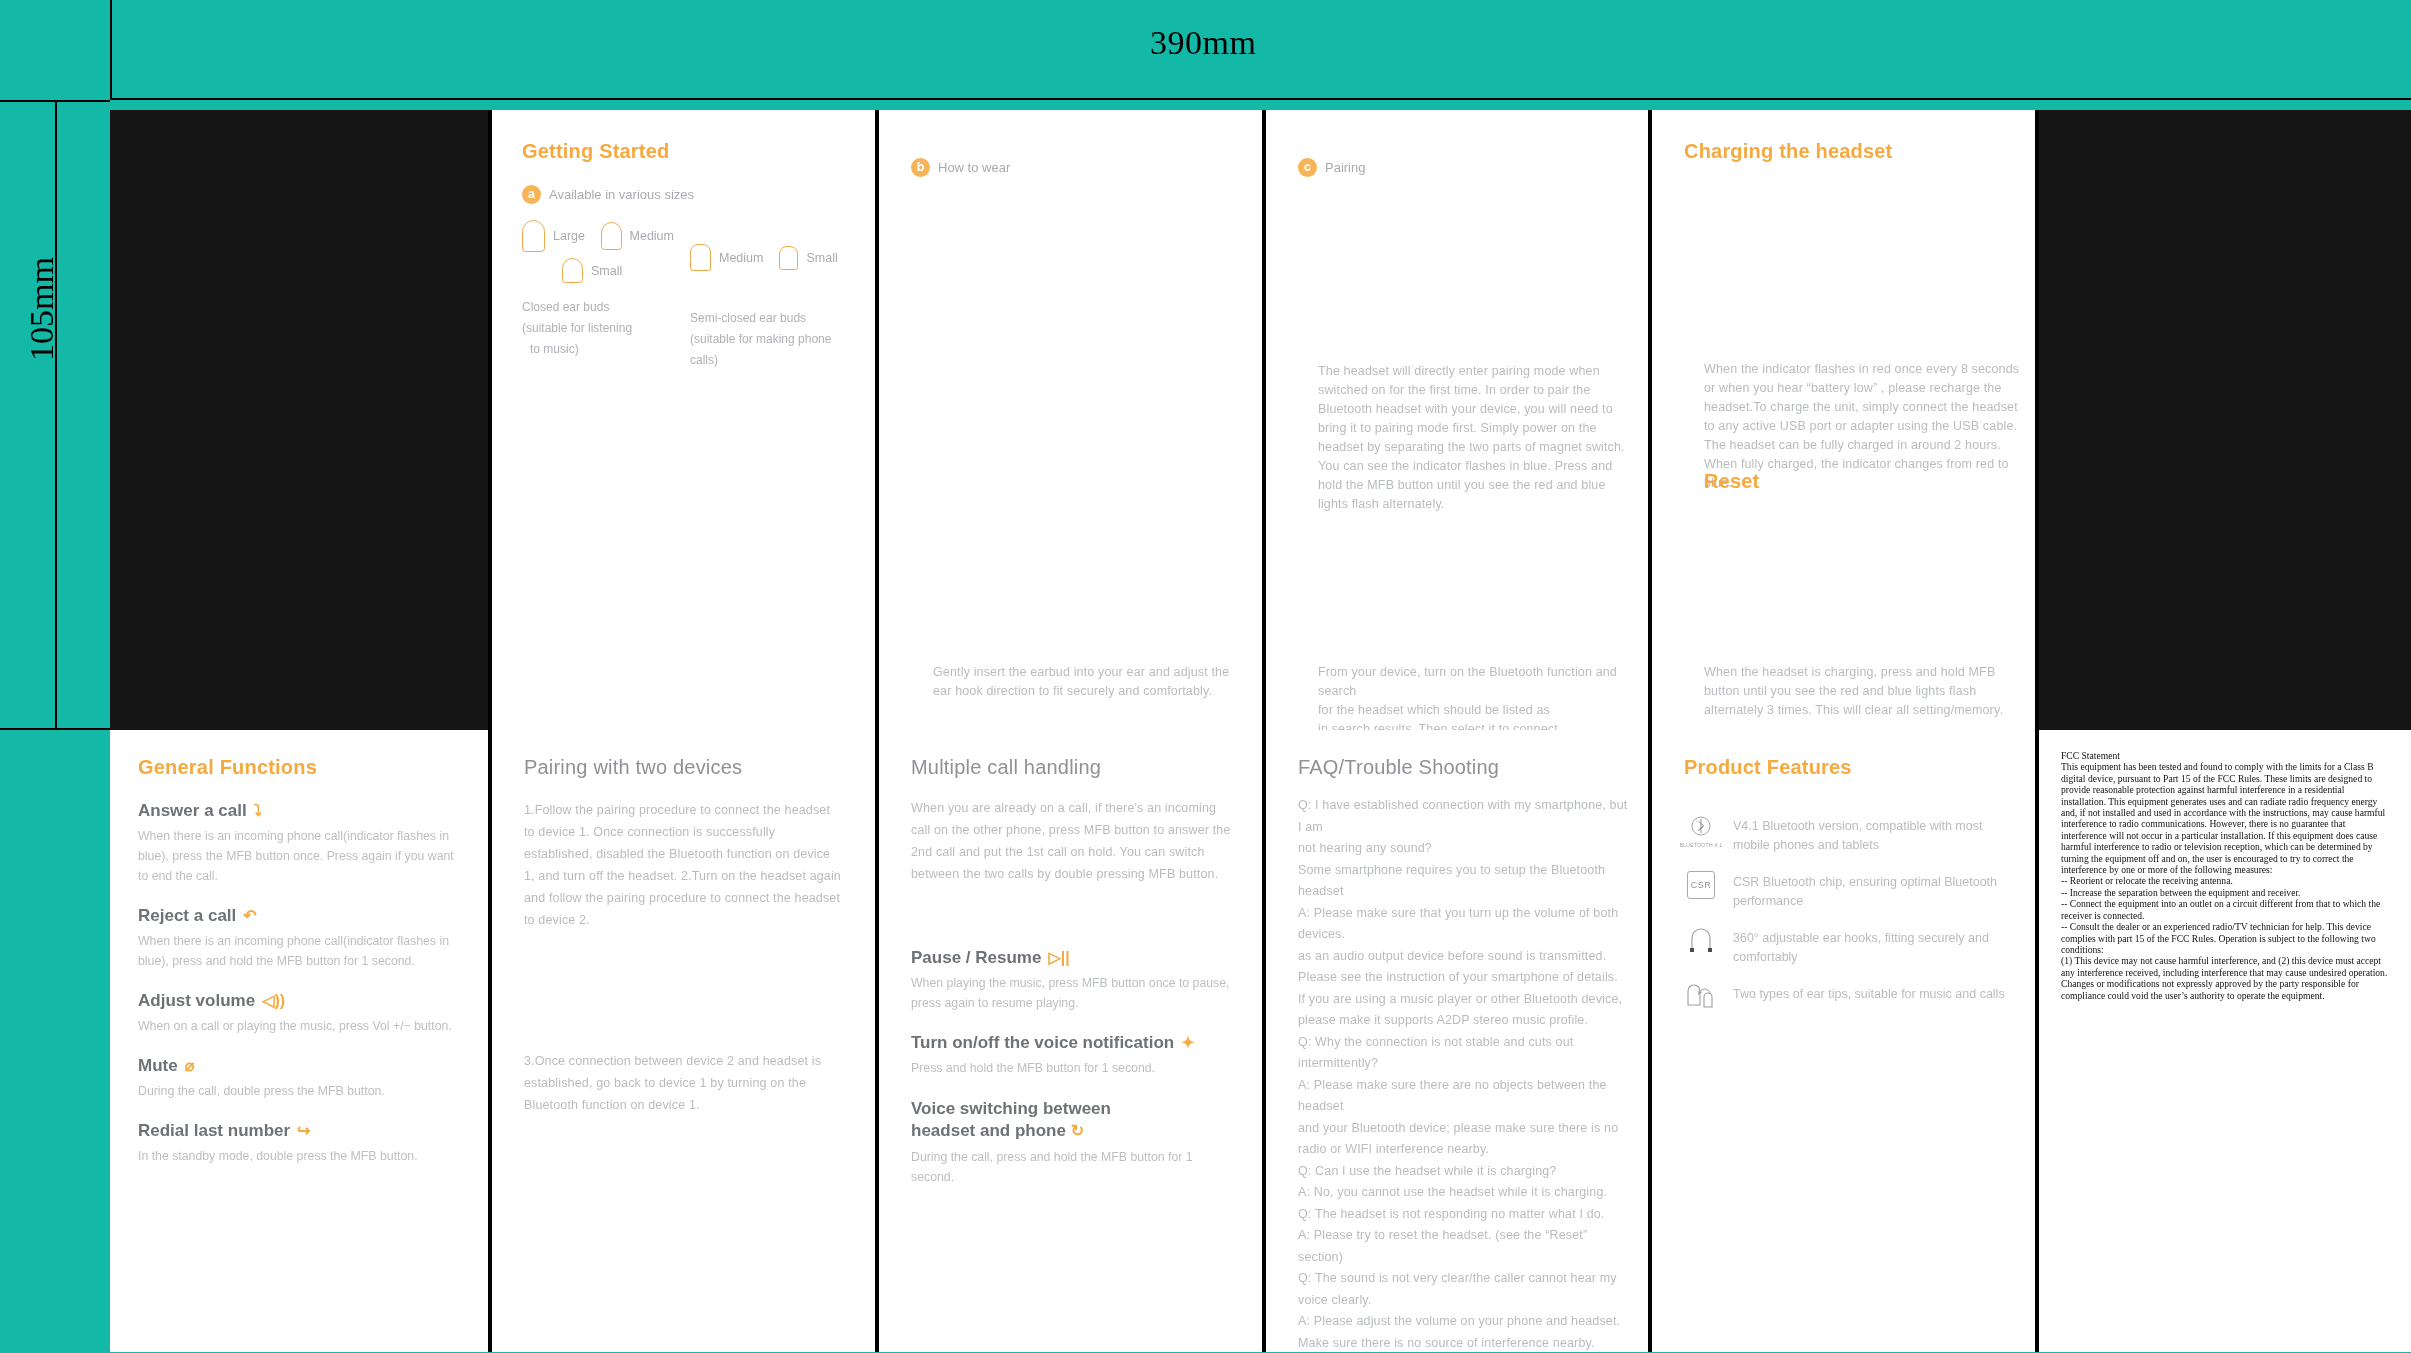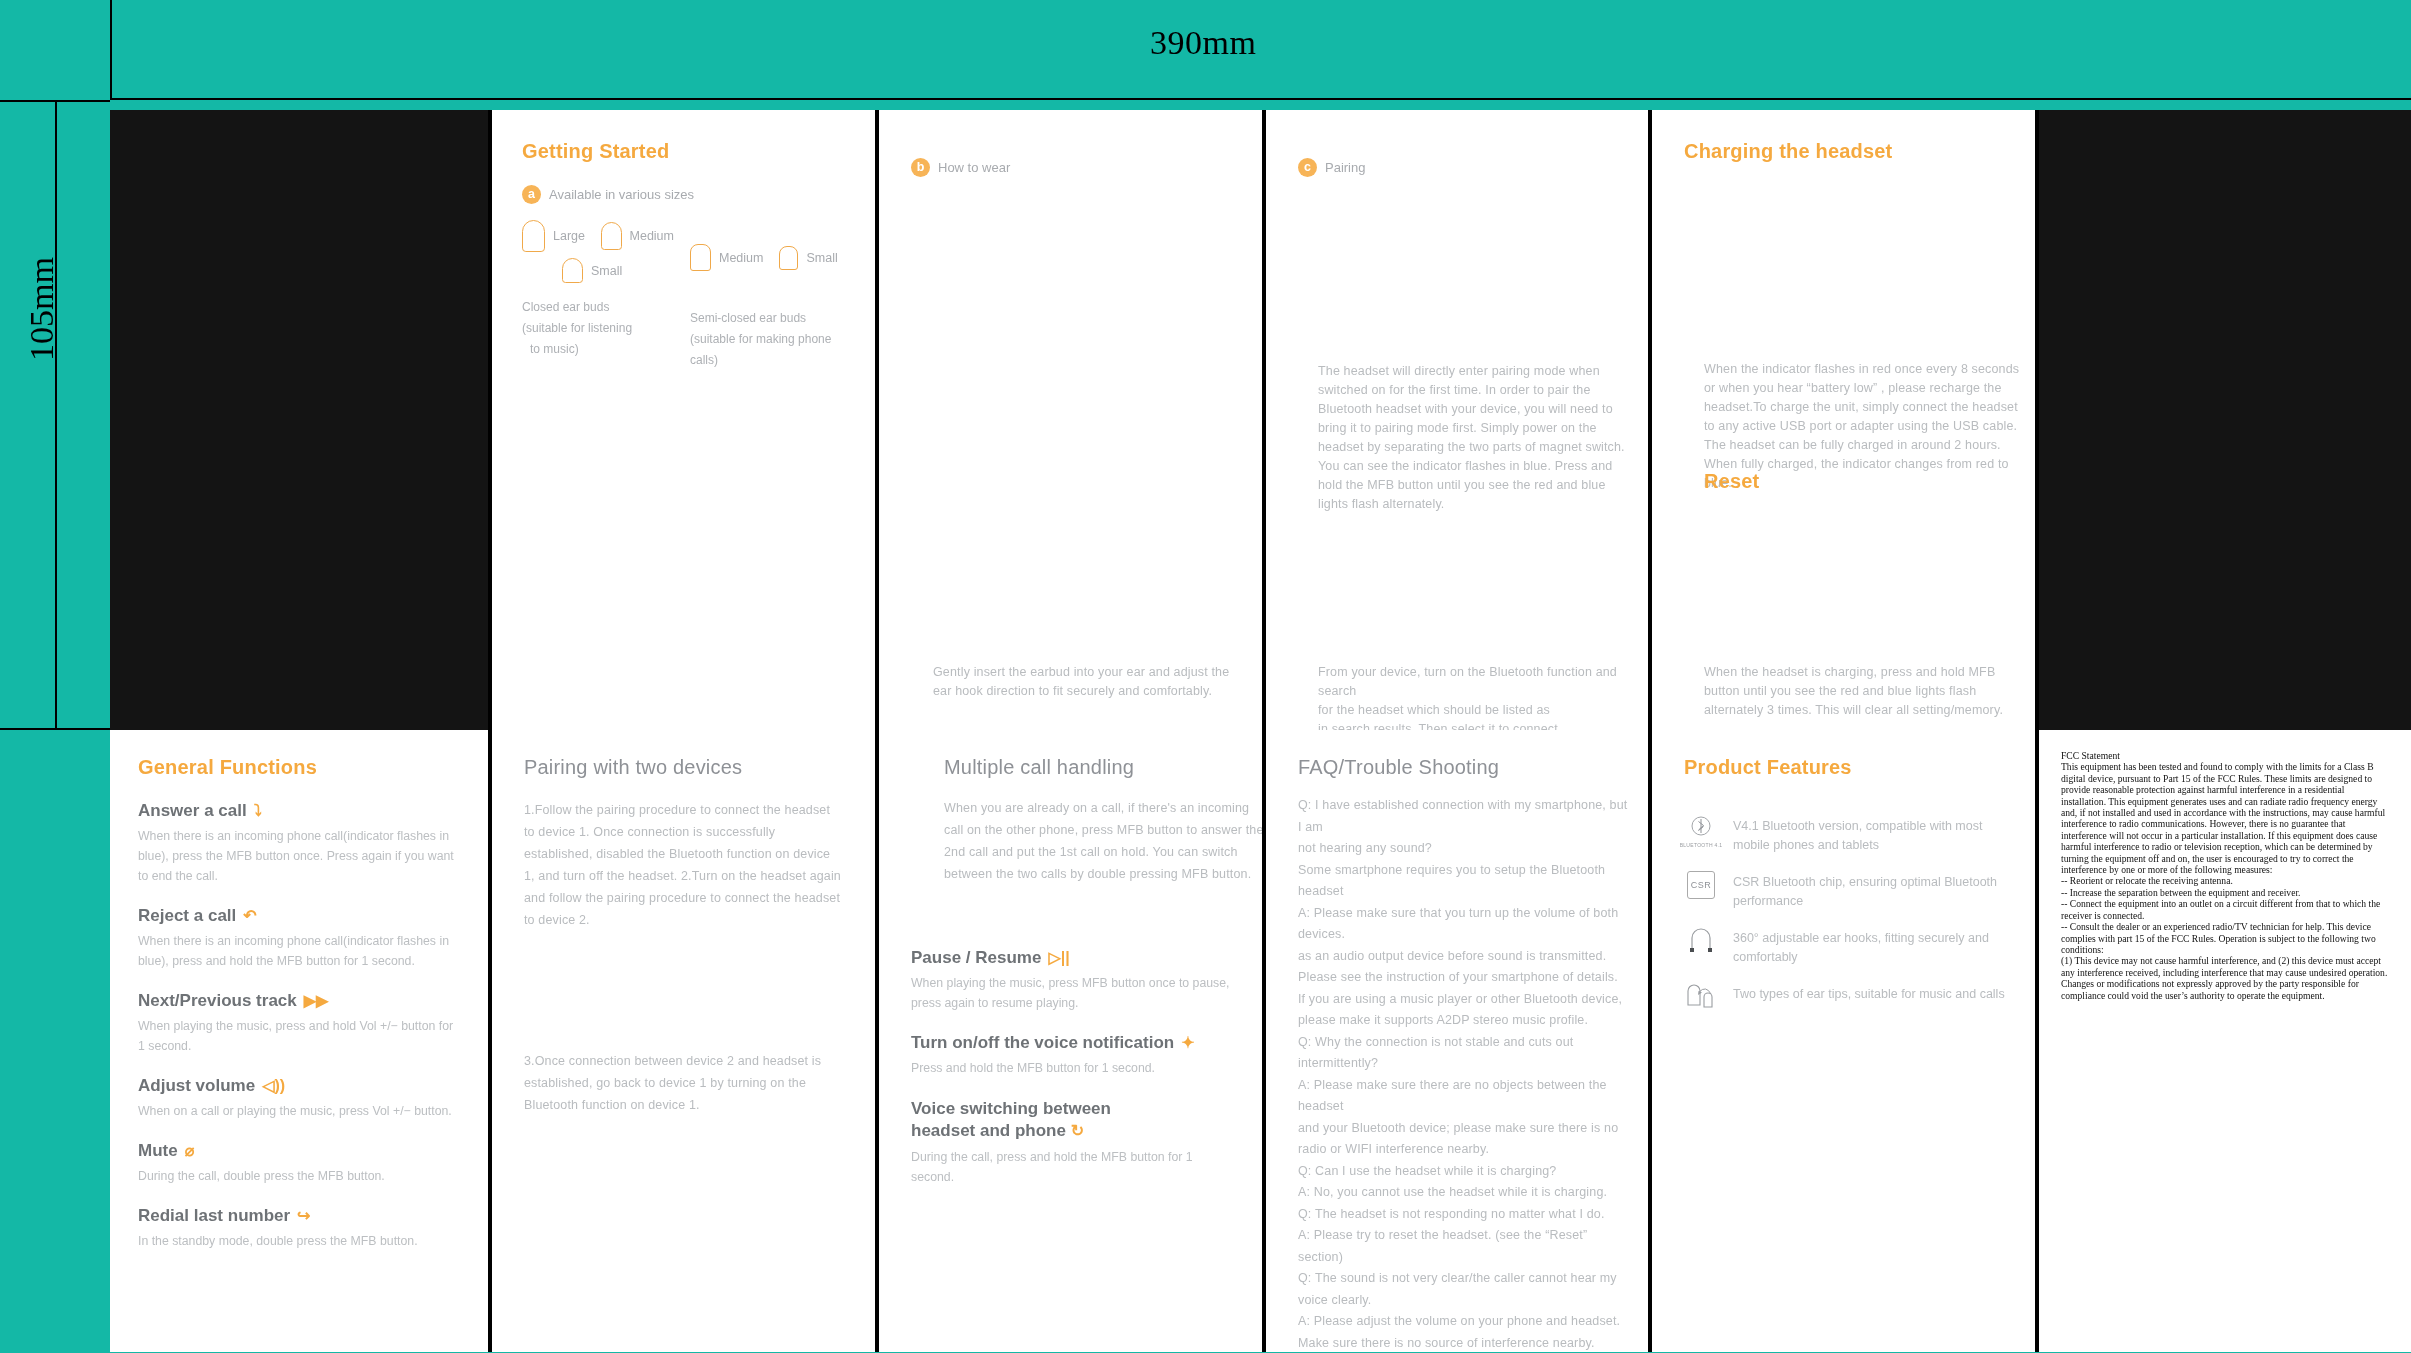--- a/index.html
+++ b/index.html
@@ -181,27 +181,20 @@
           </div>
 
           <div class="gf-item">
             <div class="gf-title">
                 <span>Reject a call</span>
                 <span class="gf-ico">↶</span>
               </div>
             <div class="gf-desc">When there is an incoming phone call(indicator flashes in blue), press and hold the MFB button for 1 second.</div>
           </div>
 
-          <div class="gf-item">
-            <div class="gf-title">
-                <span>Next/Previous track</span>
-                <span class="gf-ico">▶▶</span>
-              </div>
-            <div class="gf-desc">When playing the music, press and hold Vol +/− button for 1 second.</div>
-          </div>
 
           <div class="gf-item">
             <div class="gf-title">
                 <span>Adjust volume</span>
                 <span class="gf-ico">◁))</span>
               </div>
             <div class="gf-desc">When on a call or playing the music, press Vol +/− button.</div>
           </div>
 
           <div class="gf-item">
@@ -225,21 +218,21 @@
 
       <div class="panel" style="left:382px;width:383px;">
         <div style="padding:26px 30px 0 32px;">
           <div class="h-grey" style="margin-bottom:20px;">Pairing with two devices</div>
           <div class="body-txt loose" style="width:320px;">1.Follow the pairing procedure to connect the headset to device 1. Once connection is successfully established, disabled the Bluetooth function on device 1, and turn off the headset. 2.Turn on the headset again and follow the pairing procedure to connect the headset to device 2.</div>
         </div>
         <div class="body-txt loose" style="position:absolute;left:32px;top:320px;width:320px;">3.Once connection between device 2 and headset is established, go back to device 1 by turning on the Bluetooth function on device 1.</div>
       </div>
       <div class="vdiv" style="left:765px;"></div>
 
-      <div class="panel" style="left:769px;width:383px;padding-left:33px;">
+      <div class="panel" style="left:769px;width:383px;">
         <div style="padding:26px 30px 0 32px;">
           <div class="h-grey" style="margin-bottom:18px;">Multiple call handling</div>
           <div class="body-txt loose" style="width:320px;">When you are already on a call, if there's an incoming call on the other phone, press MFB button to answer the 2nd call and put the 1st call on hold. You can switch between the two calls by double pressing MFB button.</div>
         </div>
 
         <div style="position:absolute;left:32px;top:218px;width:325px;">
           <div class="gf-item">
             <div class="gf-title">
                 <span>Pause / Resume</span>
                 <span class="gf-ico">▷||</span>

